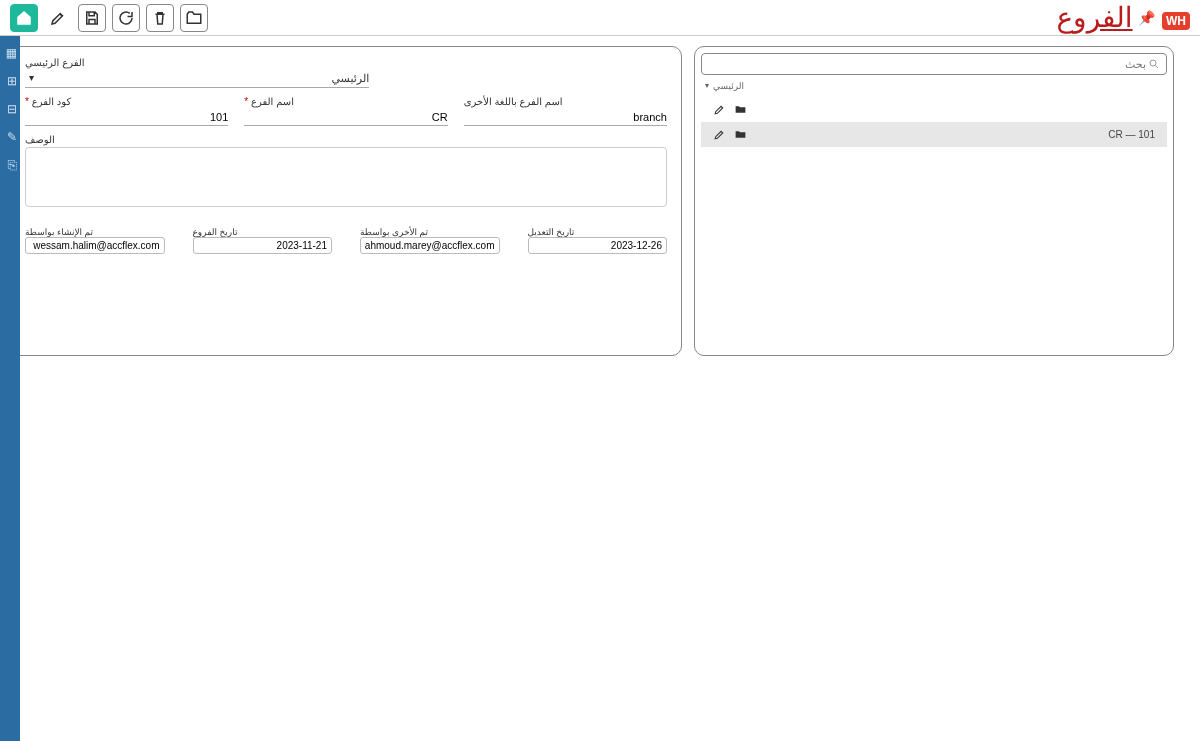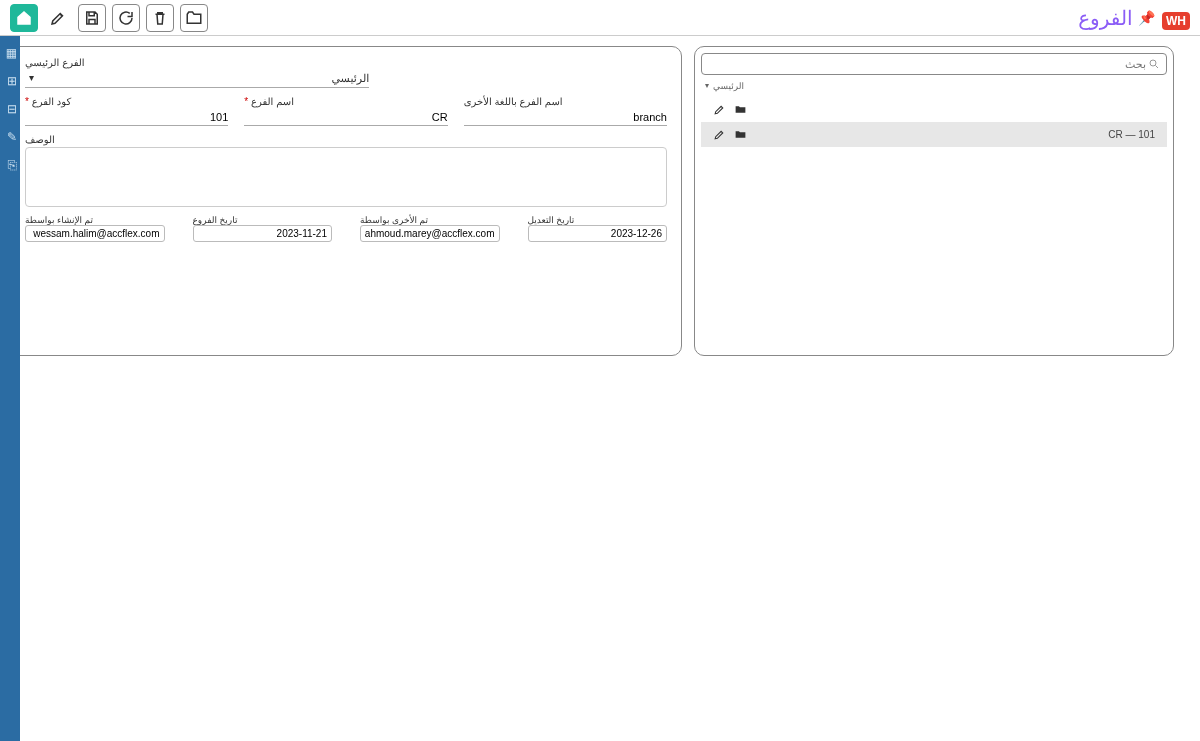--- a/index.html
+++ b/index.html
@@ -14,21 +14,21 @@
   border-bottom: 1px solid #ccc;
   background: #fff;
   height: 36px;
 }
 .header-right { display: flex; align-items: center; gap: 6px; }
 .logo {
   background: #e63e2d; color: #fff; font-weight: bold; font-size: 12px;
   padding: 2px 4px; border-radius: 4px; margin-top: 7px;
 }
 .pin-icon { font-size: 14px; color: #333; }
-.page-title { font-size: 20px; font-weight: 400; color: #8b5cf6; }
+.page-title { font-size: 28px; font-weight: 400; color: #b91c1c; text-decoration: underline; }
 .header-left { display: flex; align-items: center; gap: 6px; }
 .tool-btn {
   width: 28px; height: 28px; border: 1px solid #888; border-radius: 4px;
   background: #fff; display: flex; align-items: center; justify-content: center;
   cursor: pointer;
 }
 .tool-btn svg { width: 18px; height: 18px; }
 .tool-btn.edit { background: #fff; border: none; }
 .tool-btn.home {
   background: #1fb89a; border: 1px solid #1fb89a;
@@ -63,21 +63,21 @@
   padding: 2px 0; font-size: 11px; text-align: right; background: #fff;
 }
 .field-select {
   width: 100%; border: none; border-bottom: 1px solid #aaa;
   padding: 2px 0; font-size: 11px; text-align: right; background: #fff;
   position: relative;
 }
 .field-select::after {
   content: "▾"; position: absolute; left: 4px; top: 2px; font-size: 10px;
 }
-.textarea-row { margin-bottom: 8px; }
+.textarea-row { margin-bottom: 20px; }
 .textarea-field {
   width: 100%; height: 60px; border: 1px solid #ccc; border-radius: 4px;
   resize: none; font-size: 11px; padding: 4px; text-align: right;
 }
 .checkbox-row {
   display: flex; justify-content: center; align-items: center; gap: 4px;
   margin: 14px 0;
 }
 .checkbox-row input { accent-color: #2b6ca3; }
 .checkbox-label { font-size: 10px; color: #2b6ca3; }

